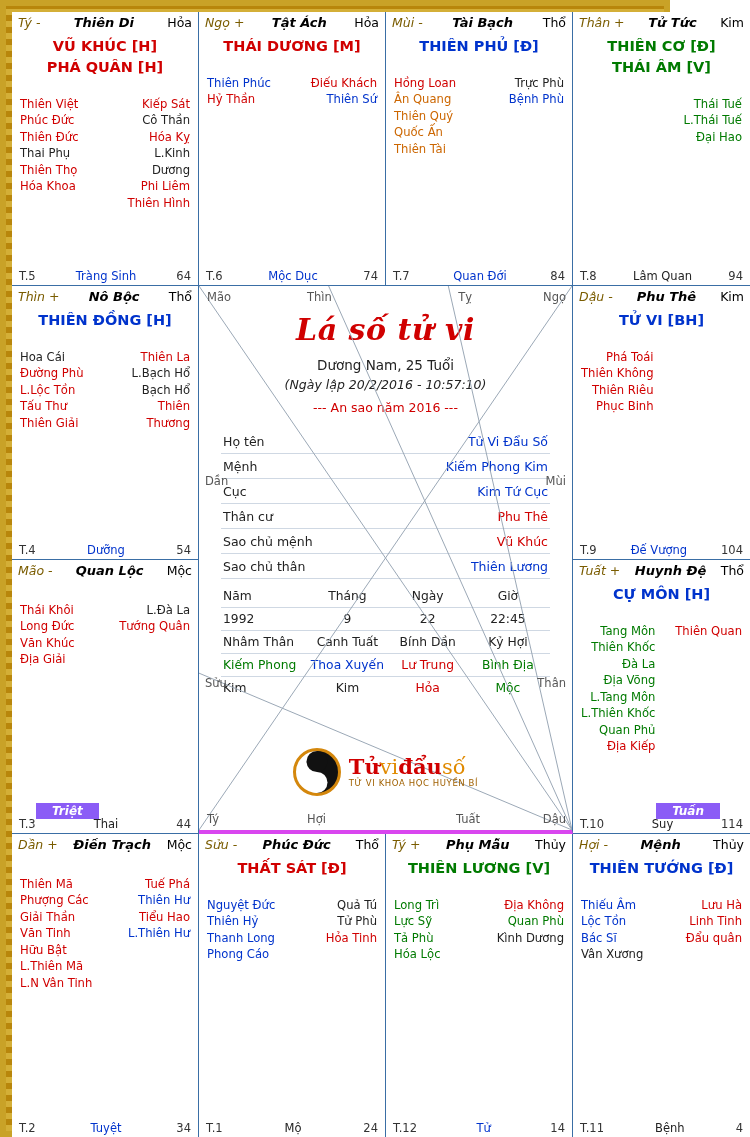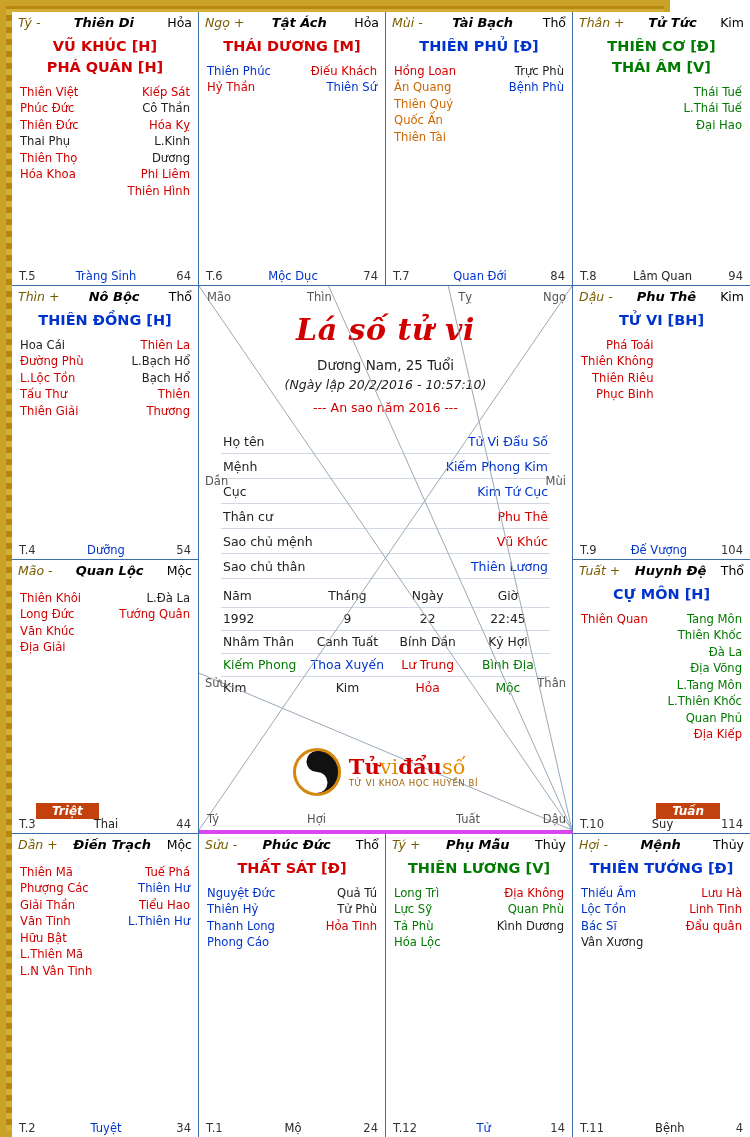--- a/index.html
+++ b/index.html
@@ -58,42 +58,42 @@
   .sm-red{color:#d00000;}
   .sm-blue{color:#0033cc;}
   .sm-green{color:#007a00;}
 
   .cols{
     display:flex;justify-content:space-between;
     padding:6px 8px 0 8px;
     font-size:11.6px;
     line-height:1.42;
   }
-  .cols .c{display:flex;flex-direction:column;}
+  .cols .c{display:flex;flex-direction:column;margin-top:12px;}
   .cols .c.right{text-align:right;align-items:flex-end;}
   .r{color:#d00000;}
   .b{color:#0033cc;}
   .g{color:#007a00;}
   .k{color:#222;}
   .o{color:#cc6600;}
 
   .pfoot{
     position:absolute;left:0;right:0;bottom:2px;
     display:flex;justify-content:space-between;align-items:center;
     padding:0 7px;
     font-size:11.5px;
     color:#333;
   }
   .pfoot .mid{color:#222;font-weight:normal;}
   .pfoot .mid.red{color:#d00000;}
   .pfoot .num{color:#333;}
 
   .badge{
     position:absolute;
-    background:#c2410c;color:#fff;
+    background:#8b5cf6;color:#fff;
     font-style:italic;font-weight:bold;
     font-size:12px;
     padding:1px 16px;
     bottom:14px;left:24px;
   }
   .badge.right{left:auto;right:30px;}
 
   
   .center{
     grid-column:2 / span 2;
@@ -429,21 +429,21 @@
 
     <div class="cell">
         <div class="phead">
           <span class="chi">Mão -</span>
           <span class="cung">Quan Lộc</span>
           <span class="hanh">Mộc</span>
         </div>
         <div class="stars-main"></div>
         <div class="cols">
           <div class="c left">
-            <span class="r">Thiên Khôi</span>
+            <span class="r">Thái Khôi</span>
             <span class="r">Long Đức</span>
             <span class="r">Văn Khúc</span>
             <span class="r">Địa Giải</span>
           </div>
           <div class="c right">
             <span class="k">L.Đà La</span>
             <span class="r">Tướng Quân</span>
           </div>
         </div>
         <div class="badge">Triệt</div>
@@ -456,33 +456,33 @@
     <div class="cell lastcol">
         <div class="phead">
           <span class="chi">Tuất +</span>
           <span class="cung">Huynh Đệ</span>
           <span class="hanh">Thổ</span>
         </div>
         <div class="stars-main">
           <div class="sm-blue">CỰ MÔN [H]</div>
         </div>
         <div class="cols">
-          <div class="c left">
-            <span class="r">Thiên Quan</span>
-          </div>
           <div class="c right">
             <span class="g">Tang Môn</span>
             <span class="g">Thiên Khốc</span>
             <span class="g">Đà La</span>
             <span class="g">Địa Võng</span>
             <span class="g">L.Tang Môn</span>
             <span class="g">L.Thiên Khốc</span>
             <span class="g">Quan Phủ</span>
             <span class="r">Địa Kiếp</span>
           </div>
+          <div class="c left">
+            <span class="r">Thiên Quan</span>
+          </div>
         </div>
         <div class="badge right">Tuần</div>
         <div class="pfoot">
           <span>T.10</span>
           <span class="mid">Suy</span>
           <span class="num">114</span>
         </div>
       </div>
 
     <div class="cell lastrow">

